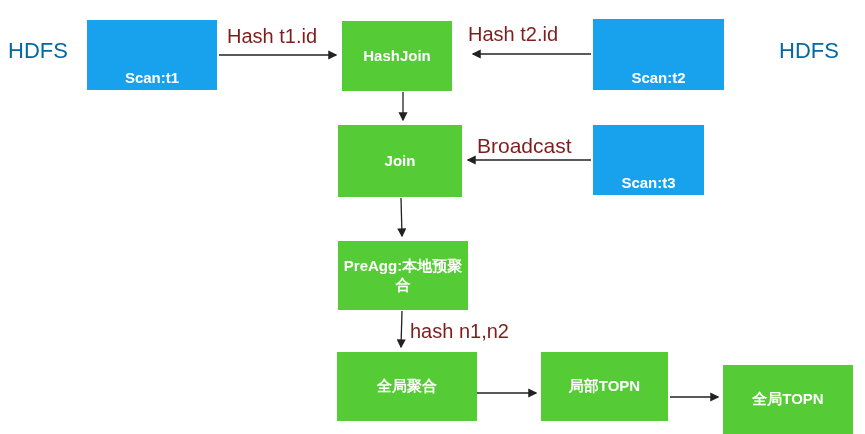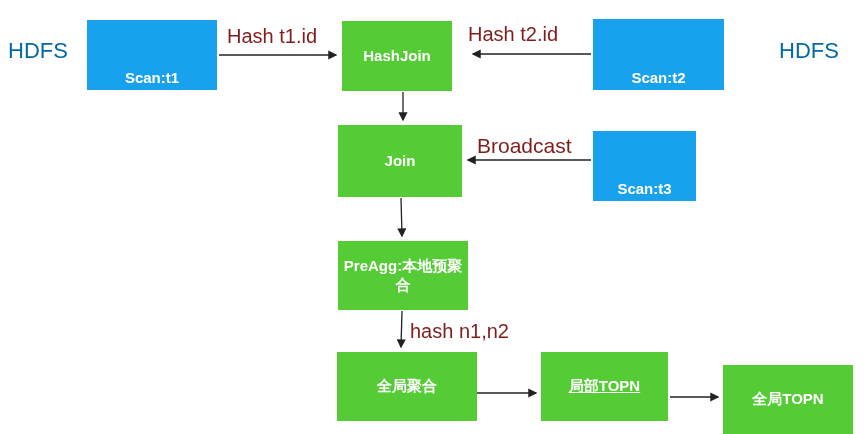--- a/index.html
+++ b/index.html
@@ -70,37 +70,37 @@
 
   <div class="hdfs-label" style="left:8px; top:38px;">HDFS</div>
   <div class="hdfs-label" style="left:779px; top:38px;">HDFS</div>
 
   <div class="node scan" style="left:87px; top:20px; width:130px; height:70px;">
     <span>Scan:t1</span>
   </div>
   <div class="node scan" style="left:593px; top:19px; width:131px; height:71px;">
     <span>Scan:t2</span>
   </div>
-  <div class="node scan" style="left:593px; top:131px; width:103px; height:70px;">
+  <div class="node scan" style="left:593px; top:125px; width:111px; height:70px;">
     <span>Scan:t3</span>
   </div>
 
   <div class="node op" style="left:342px; top:21px; width:110px; height:70px;">
     <span>HashJoin</span>
   </div>
   <div class="node op" style="left:338px; top:125px; width:124px; height:72px;">
     <span>Join</span>
   </div>
   <div class="node op" style="left:338px; top:241px; width:130px; height:69px;">
     <span>PreAgg:本地预聚合</span>
   </div>
   <div class="node op" style="left:337px; top:352px; width:140px; height:69px;">
     <span>全局聚合</span>
   </div>
-  <div class="node op" style="left:541px; top:352px; width:127px; height:69px;text-decoration:underline;">
+  <div class="node op" style="left:541px; top:352px; width:127px; height:69px;">
     <span>局部TOPN</span>
   </div>
   <div class="node op" style="left:723px; top:353px; width:130px; height:69px;margin-top:12px;">
     <span>全局TOPN</span>
   </div>
 
   <div class="edge-label" style="left:227px; top:25px;">Hash t1.id</div>
   <div class="edge-label" style="left:468px; top:23px;">Hash t2.id</div>
   <div class="edge-label" style="left:477px; top:134px; font-size:21px;">Broadcast</div>
   <div class="edge-label" style="left:410px; top:320px;">hash n1,n2</div>

